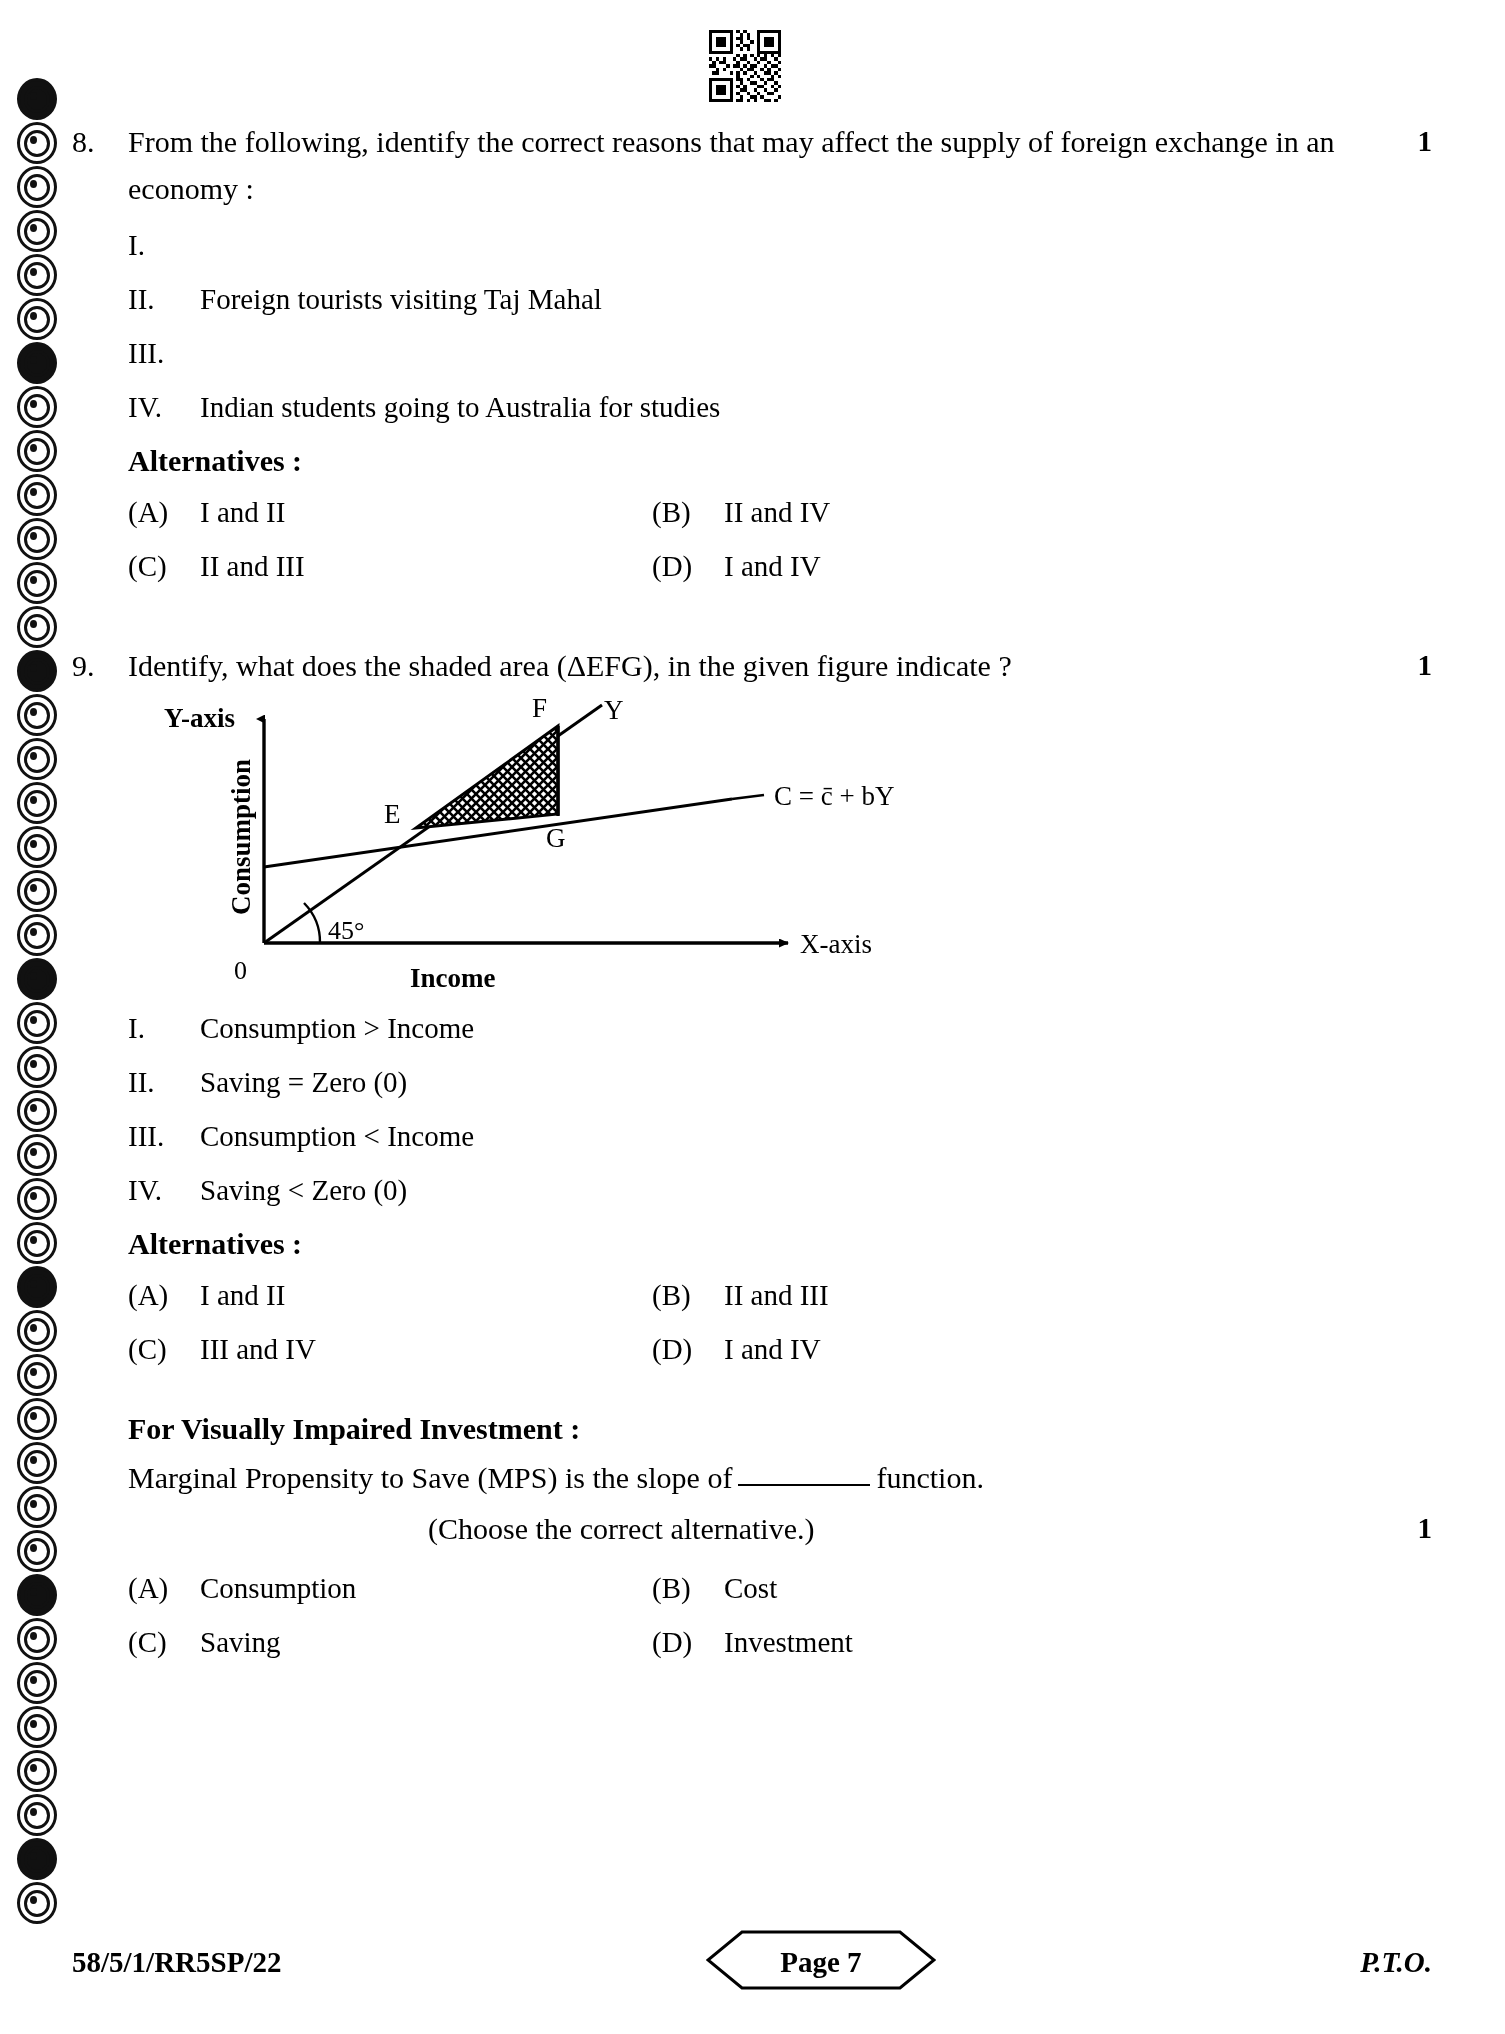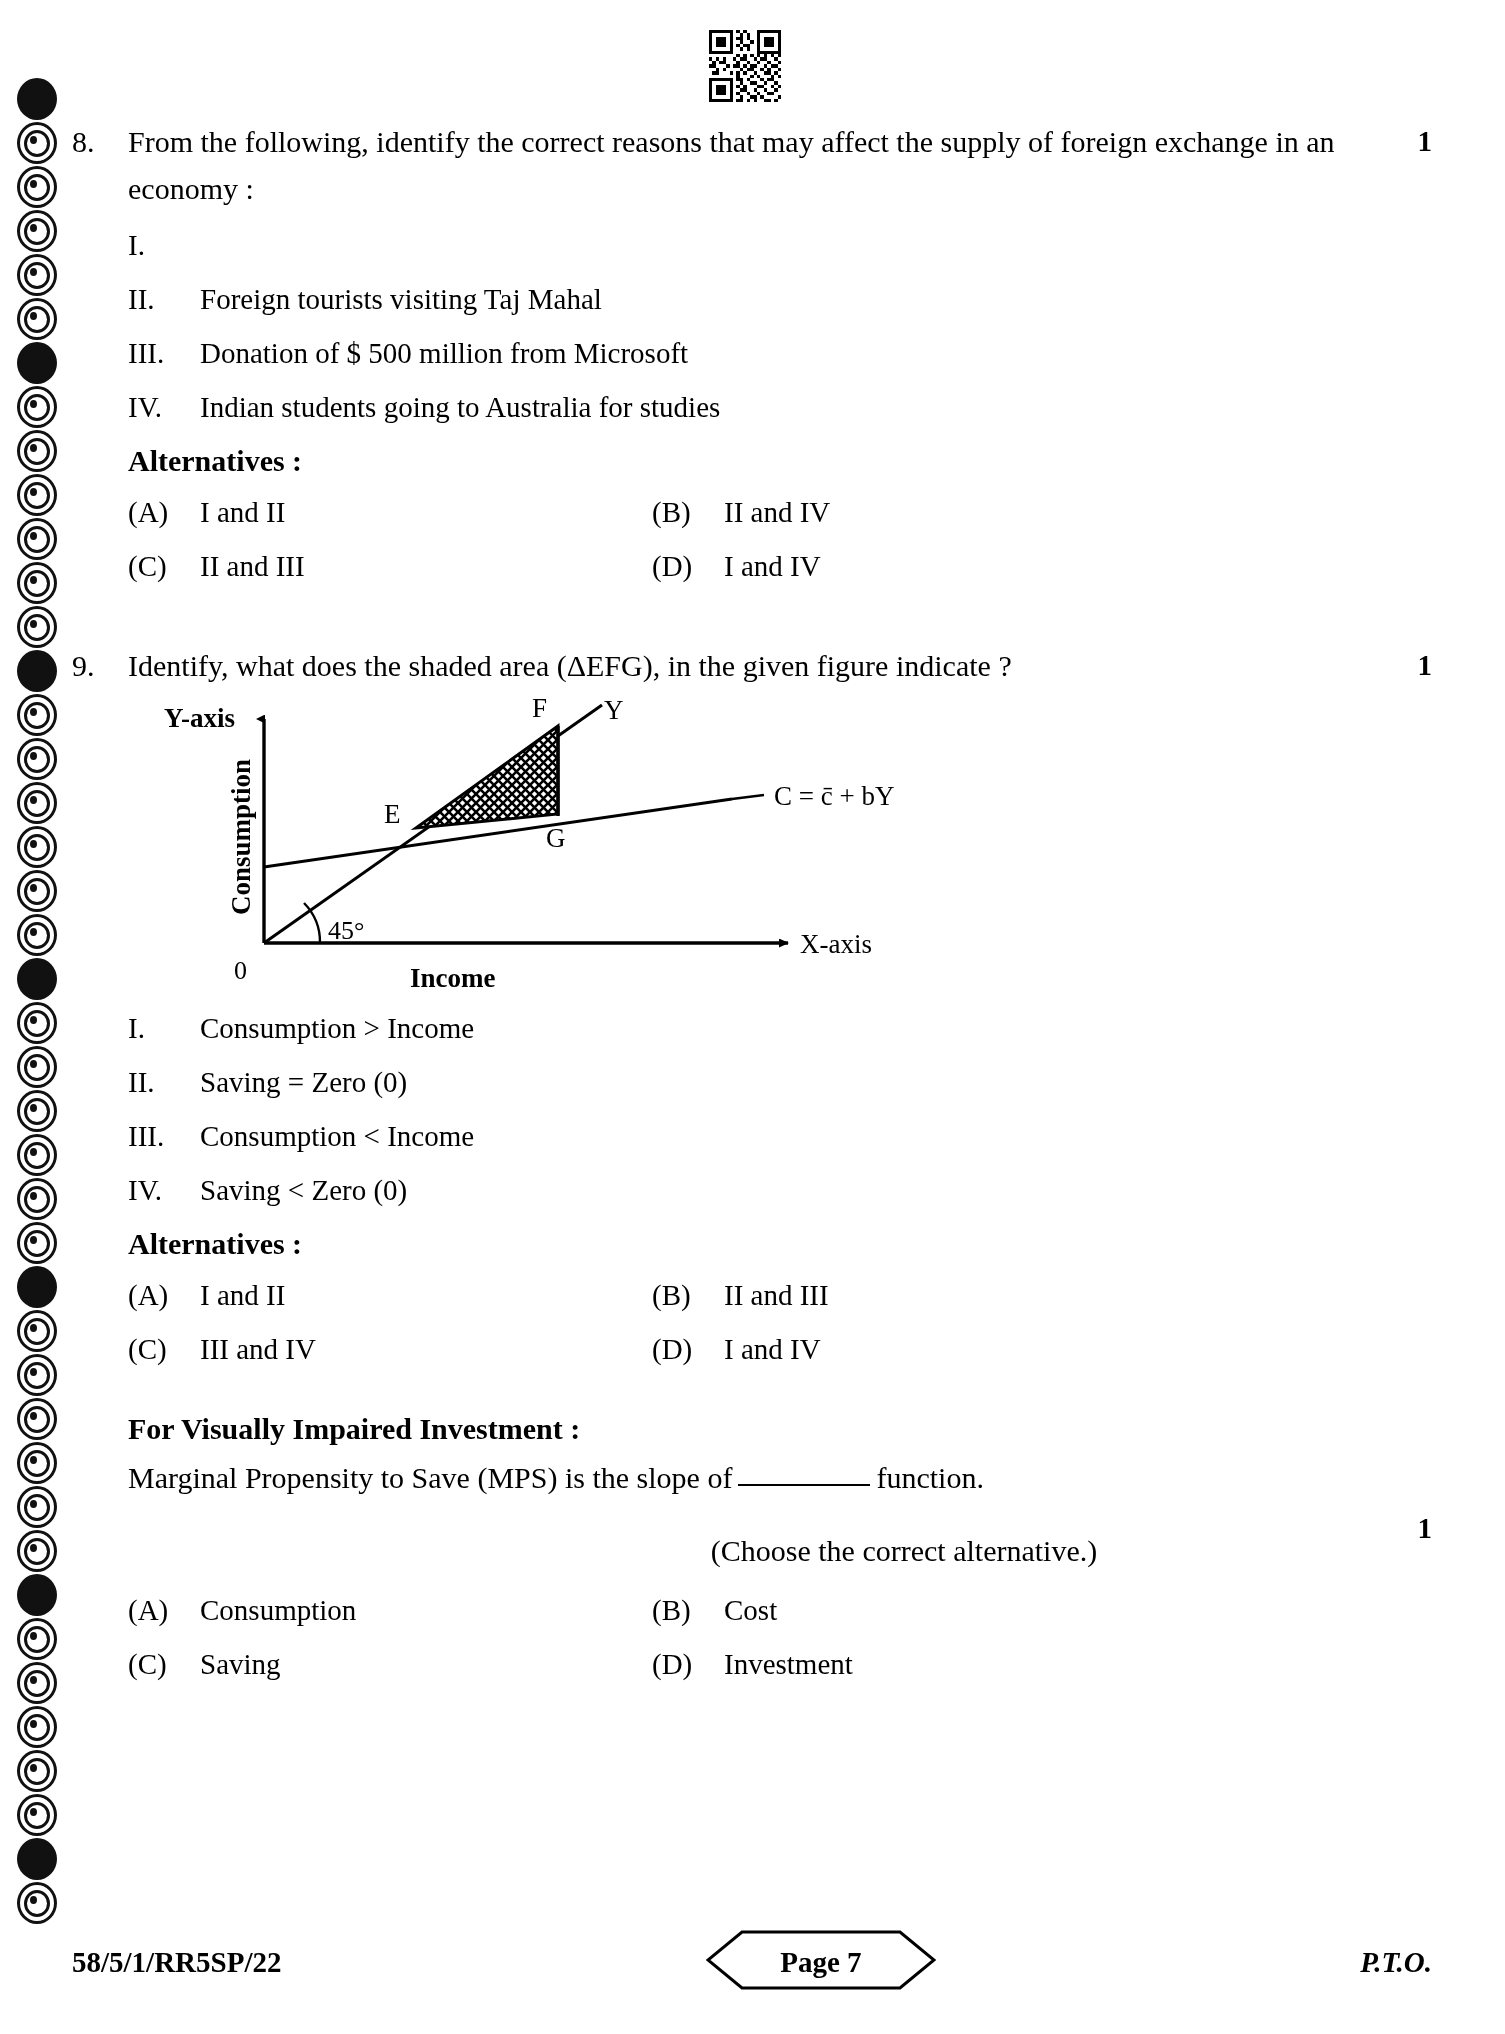--- a/index.html
+++ b/index.html
@@ -74,22 +74,22 @@
   
   .figure{margin:6px 0 4px 0;position:relative;height:300px;}
   .figure svg{display:block;}
 
   
   .vi-head{font-weight:bold;font-size:30px;line-height:48px;margin-top:34px;}
   .vi-q{font-size:30px;line-height:50px;}
   .blank{display:inline-block;width:132px;border-bottom:2px solid #000;
     vertical-align:2px;margin:0 6px;height:22px;}
   .vi-choose-row{display:flex;align-items:flex-start;margin-top:2px;}
-  .vi-choose{flex:1;text-align:center;font-size:30px;line-height:48px;
-    padding-left:300px;margin-top:22px;}
+  .vi-choose{flex:1;text-align:left;font-size:30px;line-height:48px;
+    padding-left:300px;}
 
   
   .footer{
     position:absolute;left:72px;top:1930px;width:1360px;
     display:flex;align-items:center;justify-content:space-between;gap:47px;
   }
   .foot-code{font-weight:bold;font-size:29px;}
   .foot-pto{font-weight:bold;font-style:italic;font-size:29px;font-family:Liberation Serif, serif;}
   .pagebadge{position:relative;width:230px;height:65px;}
   .pagebadge svg{position:absolute;left:0;top:0;}
@@ -358,21 +358,20 @@
     <div class="romanlist" style="padding-left:56px;">
       <div class="ritem">
         <div class="rnum">I.</div>
       </div>
       <div class="ritem">
         <div class="rnum">II.</div>
         <div class="rtxt">Foreign tourists visiting Taj Mahal</div>
       </div>
       <div class="ritem">
         <div class="rnum">III.</div>
-        <div class="rtxt">Donation of $ 500 million from Microsoft</div>
       </div>
       <div class="ritem">
         <div class="rnum">IV.</div>
         <div class="rtxt">Indian students going to Australia for studies</div>
       </div>
     </div>
 
     <div style="padding-left:56px;">
       <div class="alt-head">Alternatives :</div>
       <div class="opts">

